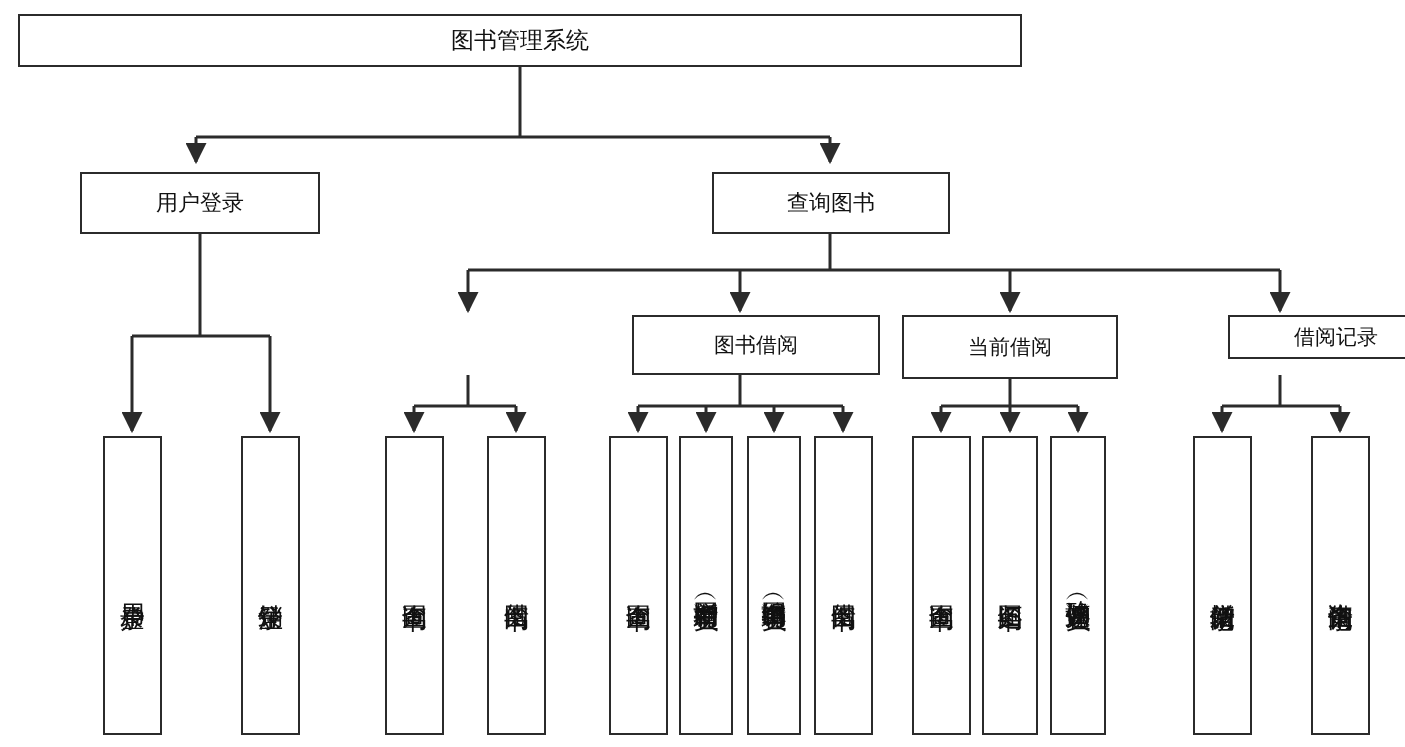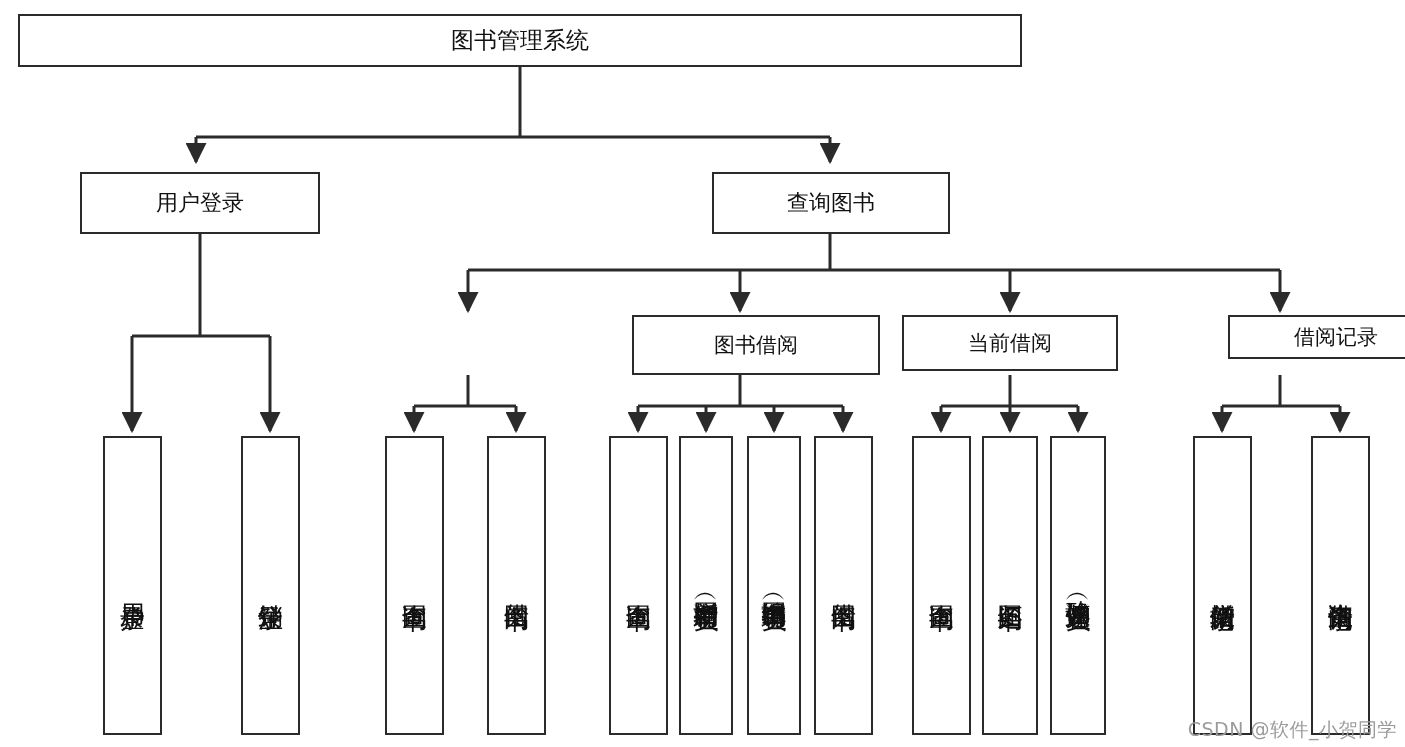--- a/index.html
+++ b/index.html
@@ -131,21 +131,21 @@
   <div class="node lvl2" style="left:80px; top:172px; width:240px; height:62px;">
     <span class="label">用户登录</span>
   </div>
   <div class="node lvl2" style="left:712px; top:172px; width:238px; height:62px;">
     <span class="label">查询图书</span>
   </div>
 
   <div class="node lvl3" style="left:632px; top:315px; width:248px; height:60px;">
     <span class="label">图书借阅</span>
   </div>
-  <div class="node lvl3" style="left:902px; top:315px; width:216px; height:56px;">
+  <div class="node lvl3" style="left:902px; top:315px; width:216px; height:64px;">
     <span class="label">当前借阅</span>
   </div>
   <div class="node lvl3" style="left:1228px; top:315px; width:216px; height:44px;">
     <span class="label">借阅记录</span>
   </div>
 
   <div class="node leaf" style="left:103px; top:436px; width:59px; height:299px;">
     <span class="label">用户登录</span>
   </div>
   <div class="node leaf" style="left:241px; top:436px; width:59px; height:299px;">
@@ -182,15 +182,14 @@
     <span class="label">确认归还（管理员）</span>
   </div>
 
   <div class="node leaf" style="left:1193px; top:436px; width:59px; height:299px;">
     <span class="label">新增借阅记录</span>
   </div>
   <div class="node leaf" style="left:1311px; top:436px; width:59px; height:299px;">
     <span class="label">查询借阅记录</span>
   </div>
 
-  <div class="watermark">CSDN @软件_小贺同学</div>
 
 </div>
 
 </body></html>

